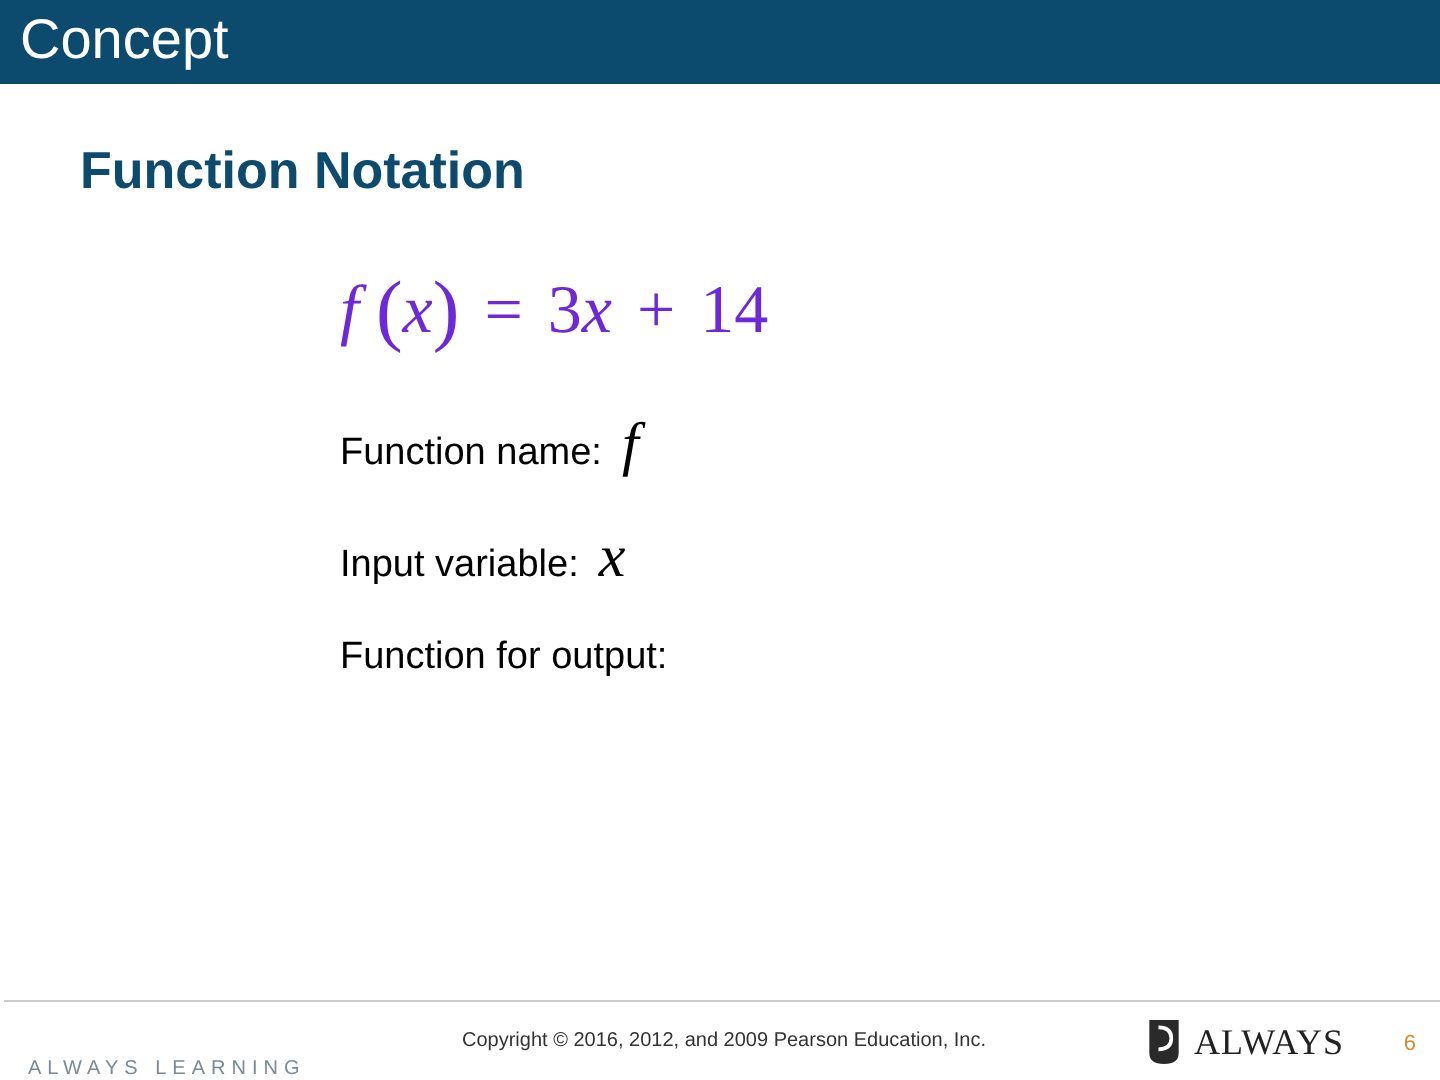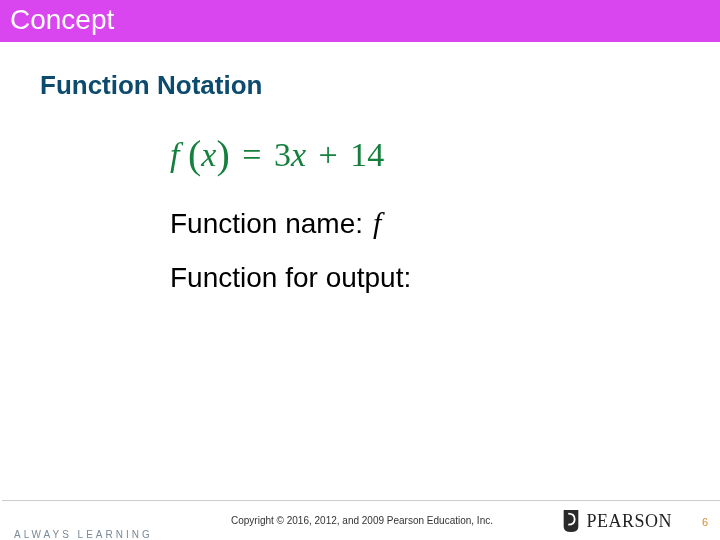--- a/index.html
+++ b/index.html
@@ -5,21 +5,21 @@
   * { margin: 0; padding: 0; box-sizing: border-box; }
   body {
     width: 720px;
     height: 540px;
     font-family: Arial, Helvetica, sans-serif;
     background: #ffffff;
     position: relative;
     overflow: hidden;
   }
   .header-bar {
-    background: #d946ef;
+    background: #0c4a6e;
     width: 100%;
     padding: 4px 10px 6px 10px;
   }
   .header-title {
     color: #ffffff;
     font-size: 28px;
     font-weight: normal;
   }
   .content {
     padding: 28px 40px 0 40px;
@@ -31,40 +31,40 @@
     margin-bottom: 28px;
   }
   .equation-row {
     margin-left: 130px;
     margin-bottom: 30px;
   }
   .equation {
     font-family: 'Times New Roman', Times, serif;
     font-size: 34px;
     font-style: italic;
-    color: #15803d;
+    color: #6d28d9;
   }
   .equation .paren {
     font-style: normal;
     font-size: 40px;
     position: relative;
     top: 2px;
   }
   .equation .op {
     font-style: normal;
     padding: 0 4px;
   }
   .line-row {
     margin-left: 130px;
     display: flex;
     align-items: baseline;
     margin-bottom: 22px;
   }
   .line-label {
-    font-size: 28px;
+    font-size: 19px;
     color: #000;
     margin-right: 10px;
   }
   .math-inline {
     font-family: 'Times New Roman', Times, serif;
     font-style: italic;
     font-size: 30px;
     color: #000;
   }
   .math-inline .op {
@@ -141,30 +141,34 @@
       <span class="op">+</span>
       <span class="op" style="padding:0">14</span>
     </span>
   </div>
 
   <div class="line-row">
     <span class="line-label">Function name:</span>
     <span class="math-inline">f</span>
   </div>
 
+  <div class="line-row">
+    <span class="line-label">Input variable:</span>
+    <span class="math-inline">x</span>
+  </div>
 
   <div class="line-row">
     <span class="line-label">Function for output:</span>
   </div>
 </div>
 
 <div class="footer">
   <div class="footer-left">ALWAYS LEARNING</div>
   <div class="footer-center">Copyright © 2016, 2012, and 2009 Pearson Education, Inc.</div>
   <div class="footer-logo">
     <svg class="logo-mark" viewBox="0 0 24 28">
       <path d="M4 2 L20 2 L20 20 Q20 26 12 26 Q4 26 4 20 Z" fill="#2a2a2a"></path>
       <path d="M9 6 Q16 6 16 12 Q16 18 9 18" fill="none" stroke="#fff" stroke-width="2"></path>
     </svg>
-    <span class="logo-text">PEARSON</span>
+    <span class="logo-text">ALWAYS</span>
   </div>
   <div class="page-num">6</div>
 </div>
 
 </body></html>

